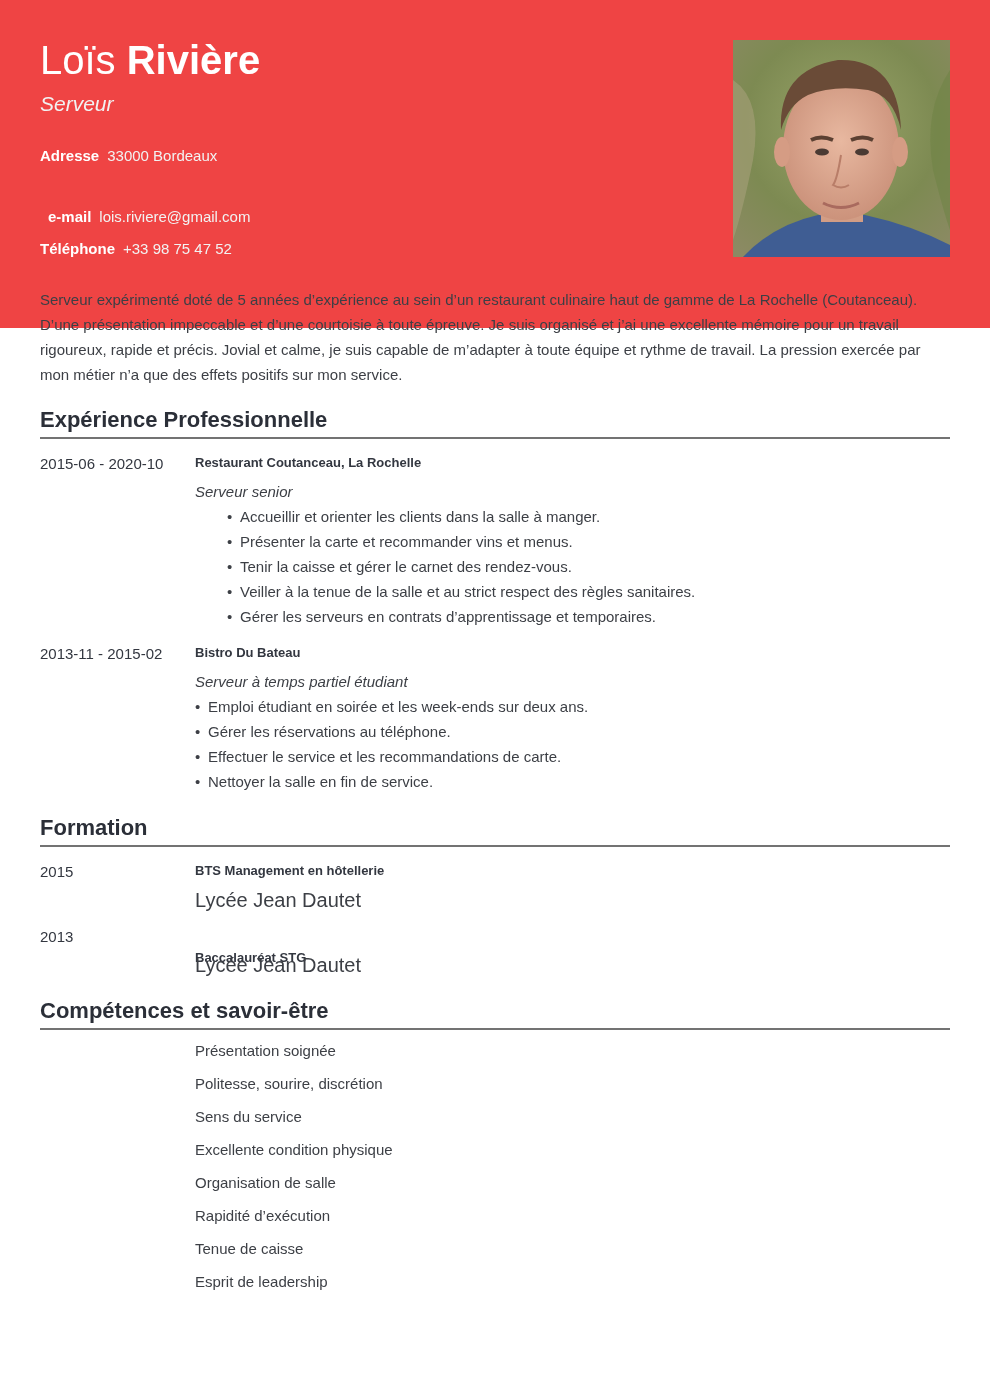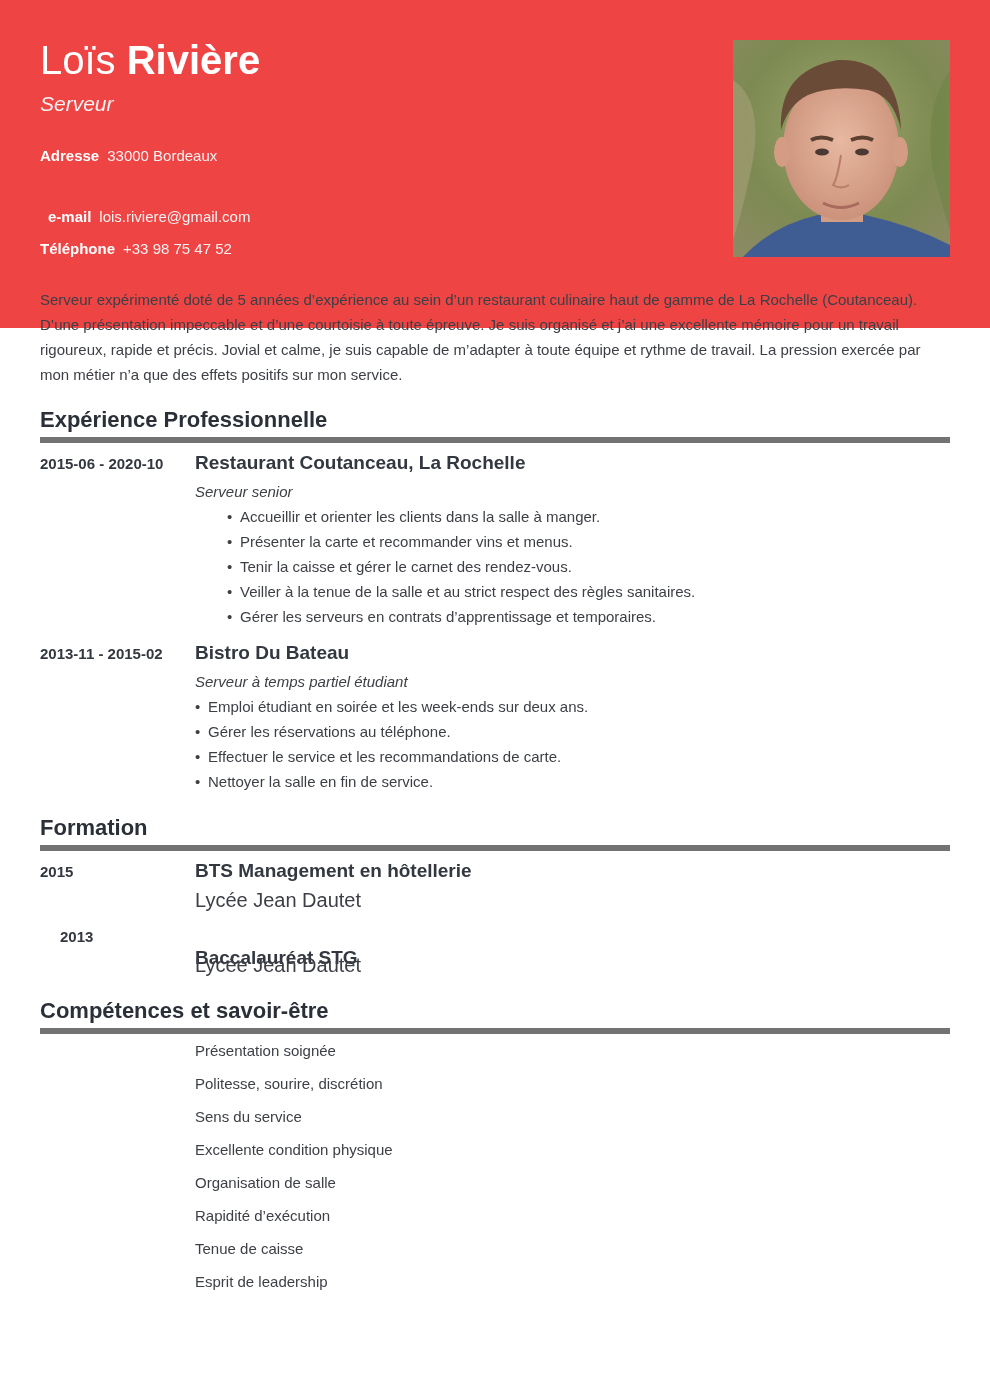--- a/index.html
+++ b/index.html
@@ -9,24 +9,24 @@
   .header { position: absolute; left: 0; top: 0; width: 990px; height: 328px; background: #ef4444; color: #ffffff; }
   .name { position: absolute; left: 40px; top: 37px; font-size: 40px; line-height: 46px; font-weight: normal; white-space: nowrap; }
   .name .last { font-weight: bold; }
   .job-title { position: absolute; left: 40px; top: 91px; font-size: 21px; line-height: 26px; color: #f2f2f2; font-style: italic; }
   .contact-row { position: absolute; left: 40px; font-size: 15px; line-height: 20px; white-space: nowrap; color: #f2f2f2; }
   .contact-row .lbl { font-weight: bold; color: #ffffff; margin-right: 8px; }
   .photo { position: absolute; left: 733px; top: 40px; width: 217px; height: 217px; overflow: hidden; }
 
   .summary { position: absolute; left: 40px; top: 287px; width: 910px; font-size: 15px; line-height: 25px; color: #3c3f45; }
 
-  .section-title { position: absolute; left: 40px; width: 910px; font-size: 22px; font-weight: bold; line-height: 28px; color: #2b2f38; border-bottom: 6px solid #737373; padding-bottom: 3px; }
+  .section-title { position: absolute; left: 40px; width: 910px; font-size: 22px; font-weight: bold; line-height: 28px; color: #2b2f38; border-bottom: 2px solid #737373; padding-bottom: 3px; }
 
-  .date { position: absolute; left: 40px; font-size: 15px; font-weight: bold; color: #333740; line-height: 20px; }
-  .entry-title { position: absolute; left: 195px; font-size: 19px; font-weight: bold; color: #333740; line-height: 24px; white-space: nowrap; }
+  .date { position: absolute; left: 40px; font-size: 15px; font-weight: normal; color: #333740; line-height: 20px; }
+  .entry-title { position: absolute; left: 195px; font-size: 13px; font-weight: bold; color: #333740; line-height: 24px; white-space: nowrap; }
   .entry-sub { position: absolute; left: 195px; font-size: 15px; font-style: italic; color: #3c3f45; line-height: 20px; }
   .entry-plain { position: absolute; left: 195px; font-size: 20px; color: #3c3f45; line-height: 20px; }
   .bullets { position: absolute; left: 195px; list-style: none; font-size: 15px; color: #3c3f45; }
   .bullets li { height: 25px; line-height: 20px; white-space: nowrap; }
   .bullets li .dot { display: inline-block; width: 13px; }
 
   .skills { position: absolute; left: 195px; top: 1041px; list-style: none; font-size: 15px; color: #3c3f45; }
   .skills li { height: 33px; line-height: 20px; white-space: nowrap; }
 </style>
 </head>
@@ -111,21 +111,21 @@
 </div>
 
 <h2 class="section-title" style="top:814px;">Formation</h2>
 
 <div>
   <div class="date" style="top:862px;">2015</div>
   <div class="entry-title" style="top:859px;">BTS Management en hôtellerie</div>
   <div class="entry-plain" style="top:890px;">Lycée Jean Dautet</div>
 </div>
 <div>
-  <div class="date" style="top:927px;margin-left:20px;">2013</div>
+  <div class="date" style="top:927px;">2013</div>
   <div class="entry-title" style="top:946px;">Baccalauréat STG</div>
   <div class="entry-plain" style="top:955px;">Lycée Jean Dautet</div>
 </div>
 
 <h2 class="section-title" style="top:997px;">Compétences et savoir-être</h2>
 
 <ul class="skills">
   <li>Présentation soignée</li>
   <li>Politesse, sourire, discrétion</li>
   <li>Sens du service</li>

